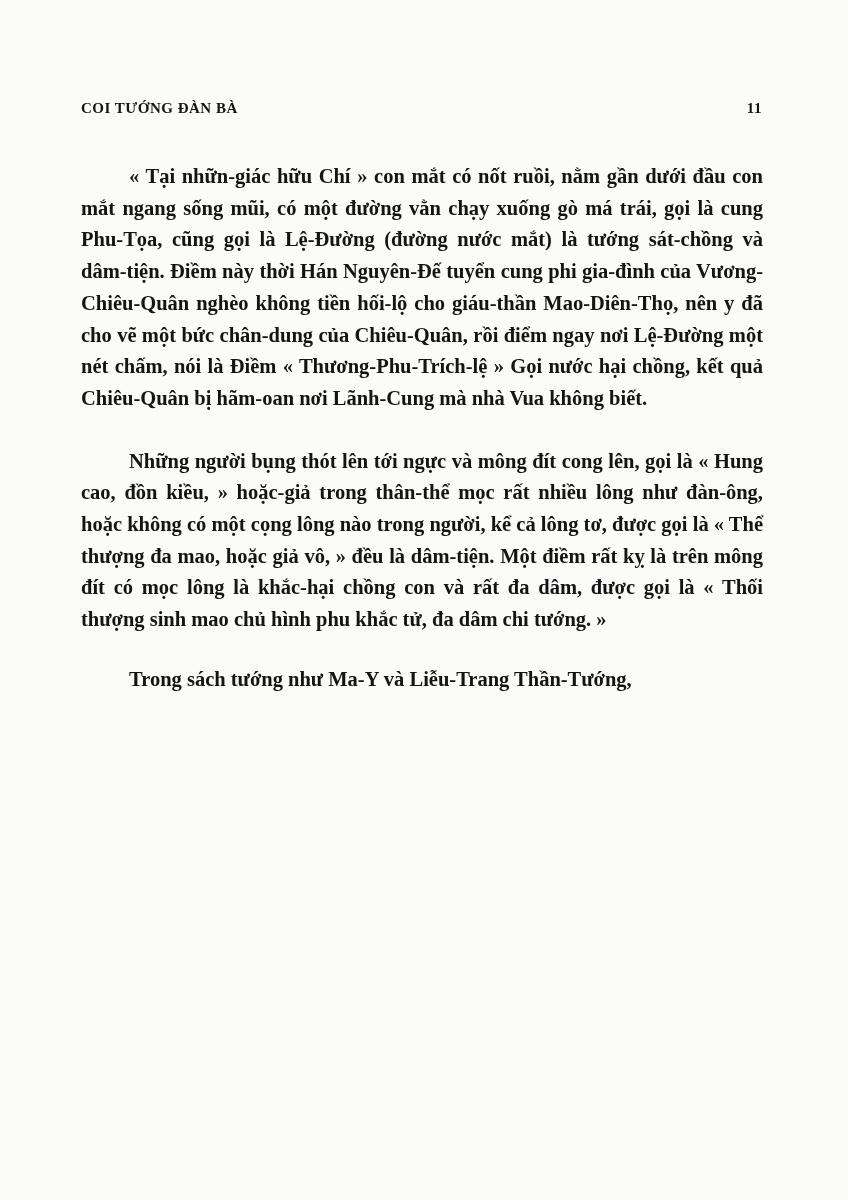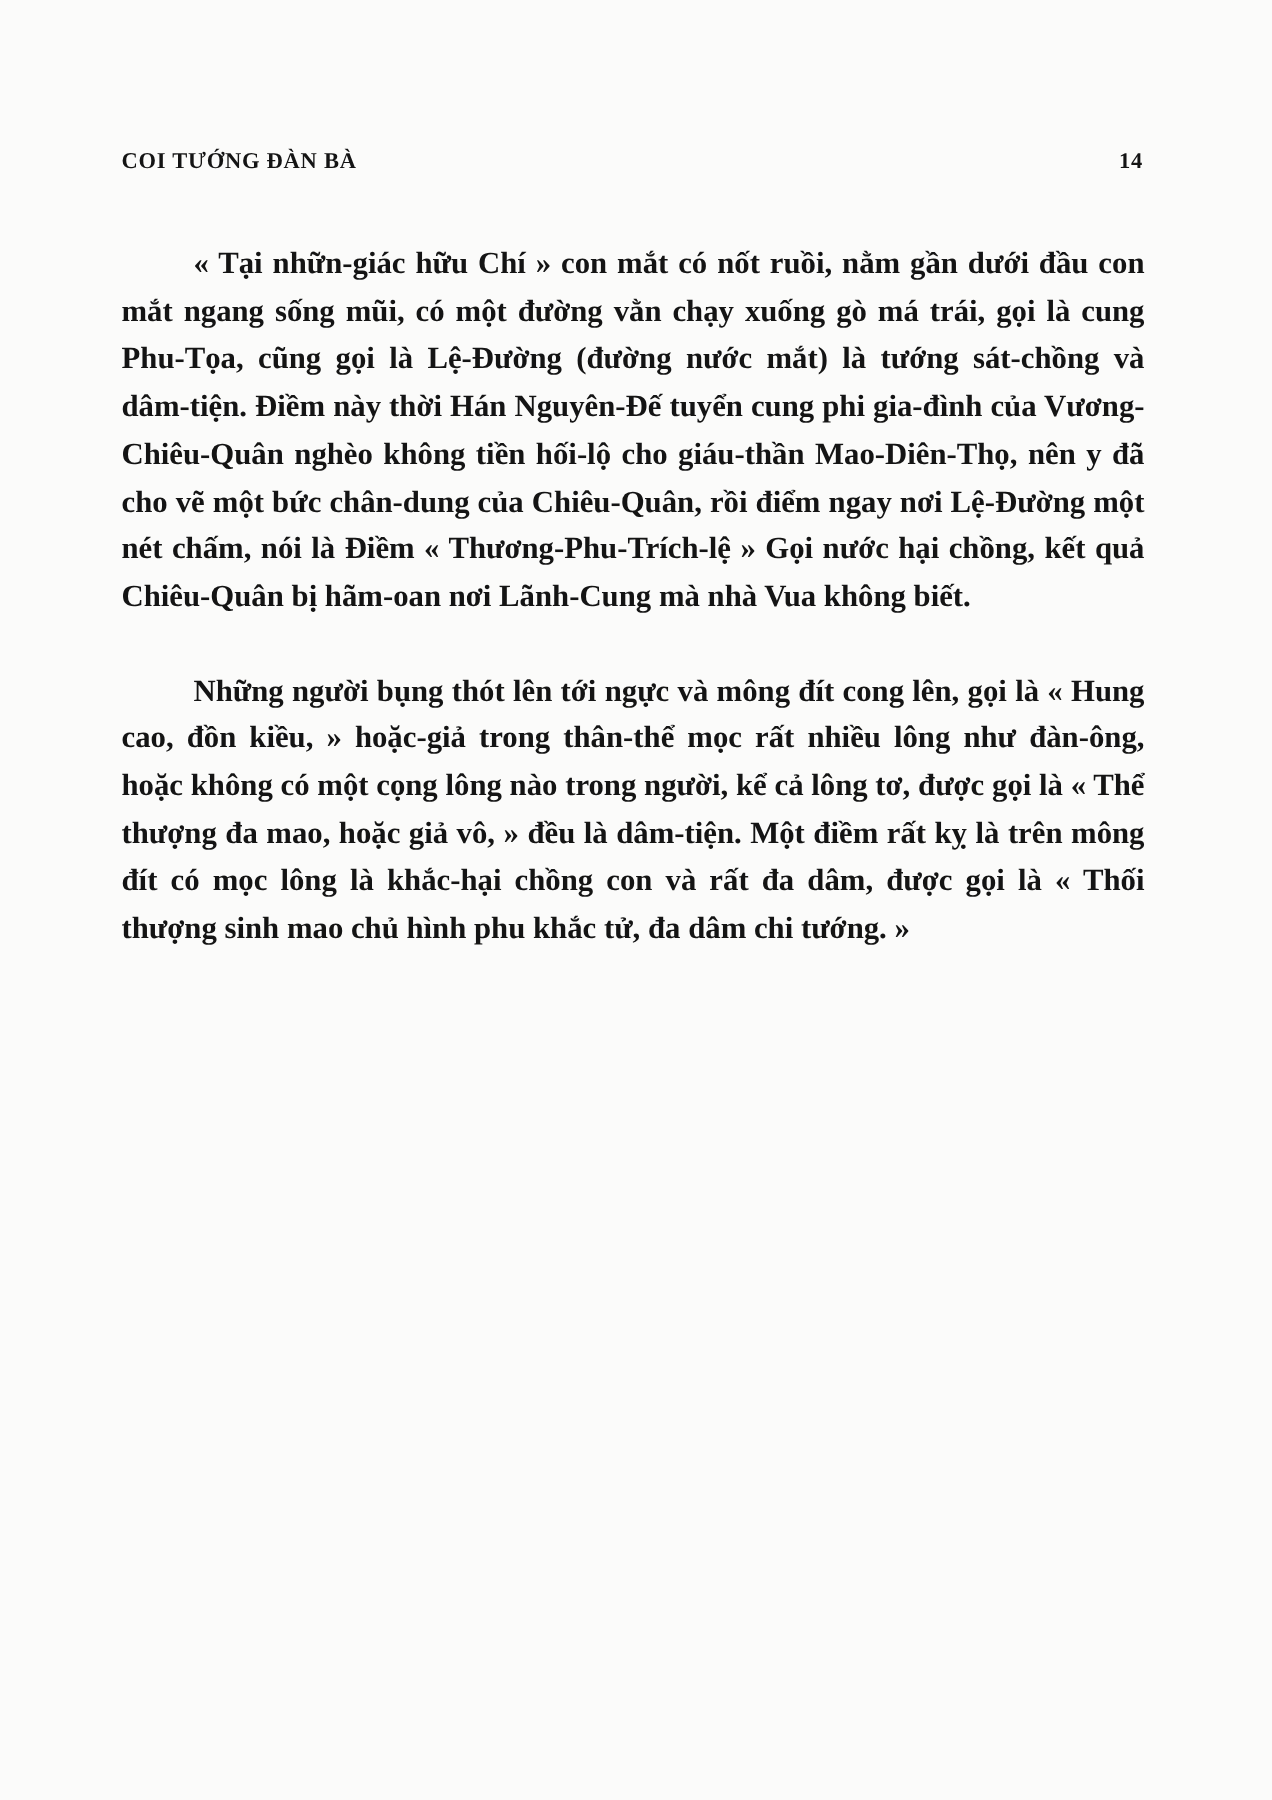--- a/index.html
+++ b/index.html
@@ -38,19 +38,20 @@
     }
     .para.indent { text-indent: 48px; }
     .para + .para { margin-top: 31px; }
     .para.last-gap { margin-top: 28px; }
   </style>
 </head>
 <body>
 
 <div class="page-header">
   <span class="header-title">COI TƯỚNG ĐÀN BÀ</span>
-  <span class="header-page">14</span>
+  <span class="header-page">11</span>
 </div>
 
 <div class="body-text">
   <p class="para indent">« Tại nhữn-giác hữu Chí » con mắt có nốt ruồi, nằm gần dưới đầu con mắt ngang sống mũi, có một đường vằn chạy xuống gò má trái, gọi là cung Phu-Tọa, cũng gọi là Lệ-Đường (đường nước mắt) là tướng sát-chồng và dâm-tiện. Điềm này thời Hán Nguyên-Đế tuyển cung phi gia-đình của Vương-Chiêu-Quân nghèo không tiền hối-lộ cho giáu-thần Mao-Diên-Thọ, nên y đã cho vẽ một bức chân-dung của Chiêu-Quân, rồi điểm ngay nơi Lệ-Đường một nét chấm, nói là Điềm « Thương-Phu-Trích-lệ » Gọi nước hại chồng, kết quả Chiêu-Quân bị hãm-oan nơi Lãnh-Cung mà nhà Vua không biết.</p>
   <p class="para indent">Những người bụng thót lên tới ngực và mông đít cong lên, gọi là « Hung cao, đồn kiều, » hoặc-giả trong thân-thể mọc rất nhiều lông như đàn-ông, hoặc không có một cọng lông nào trong người, kể cả lông tơ, được gọi là « Thể thượng đa mao, hoặc giả vô, » đều là dâm-tiện. Một điềm rất kỵ là trên mông đít có mọc lông là khắc-hại chồng con và rất đa dâm, được gọi là « Thối thượng sinh mao chủ hình phu khắc tử, đa dâm chi tướng. »</p>
+  <p class="para indent last-gap">Trong sách tướng như Ma-Y và Liễu-Trang Thần-Tướng,</p>
 </div>
 
 </body></html>

